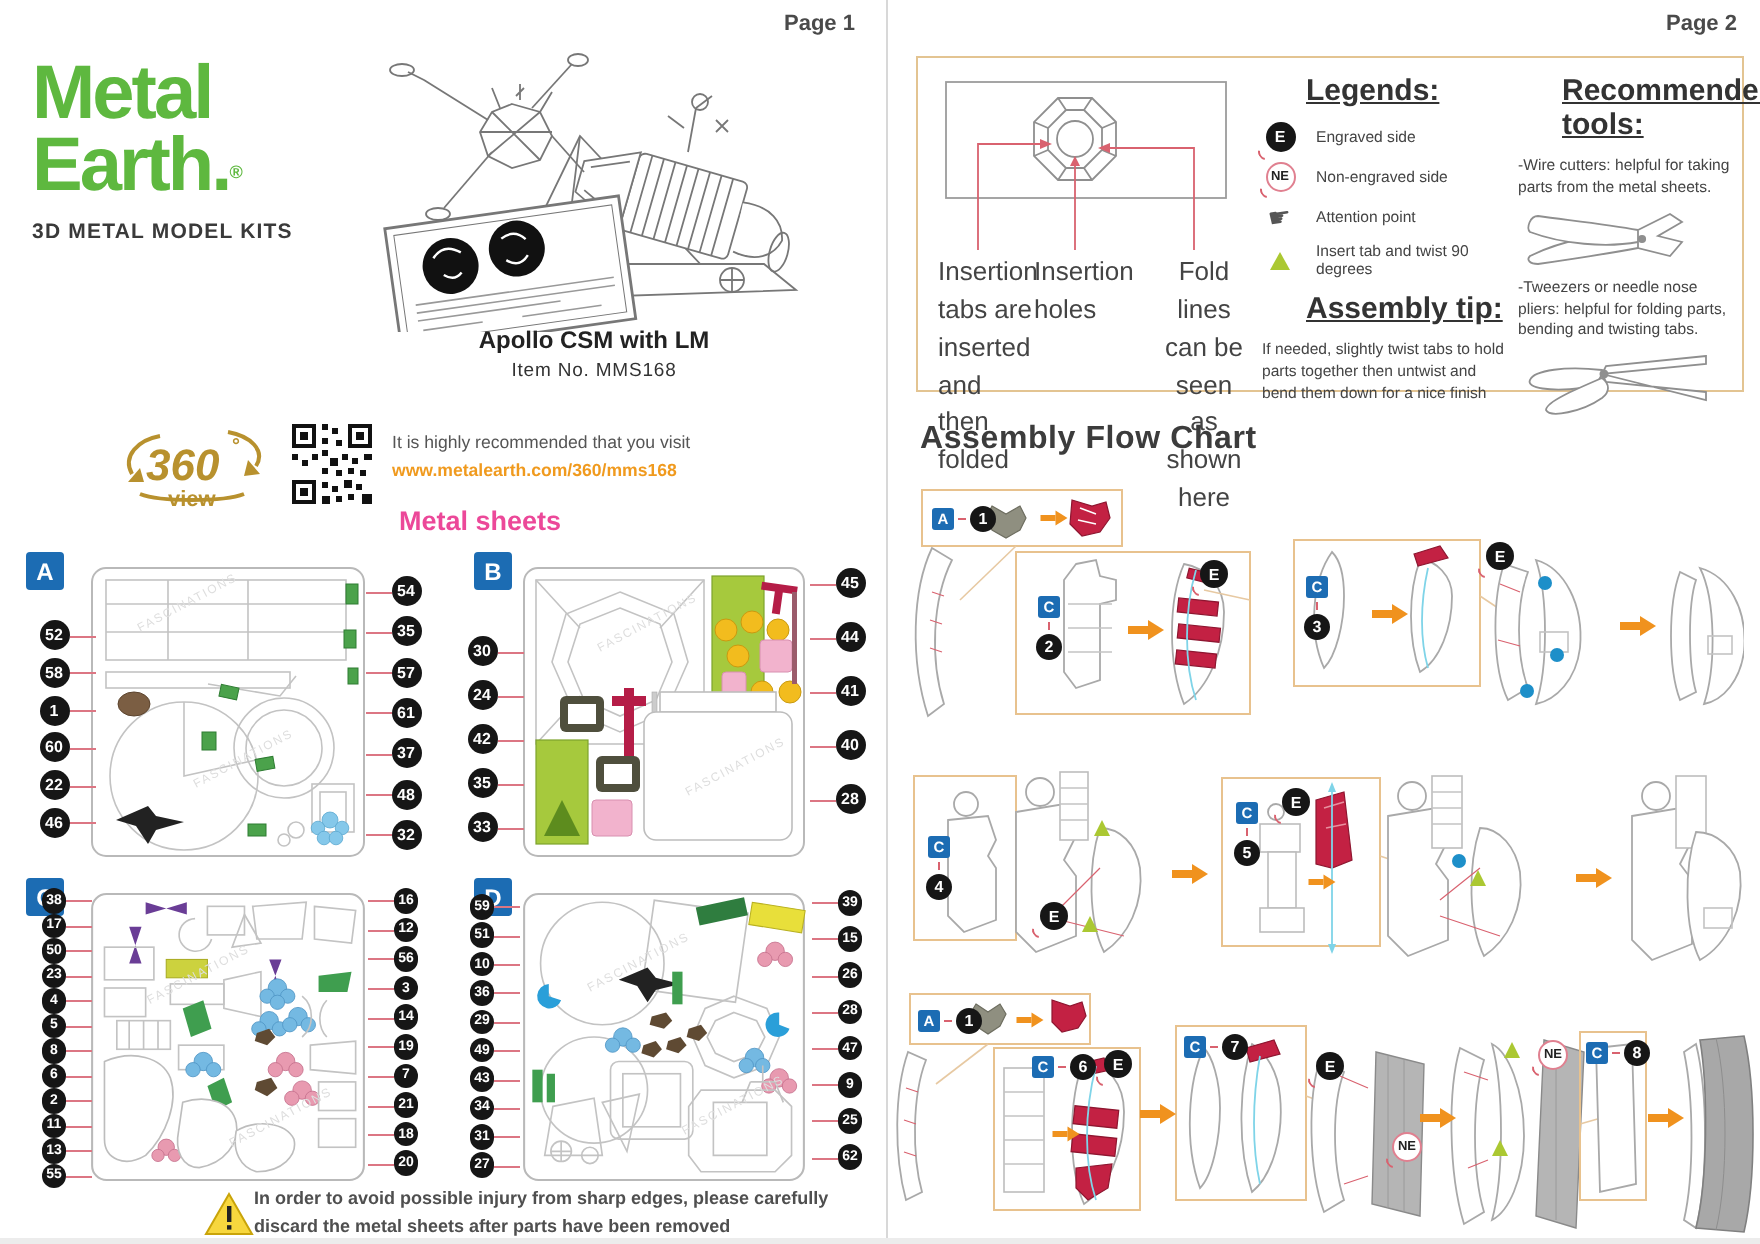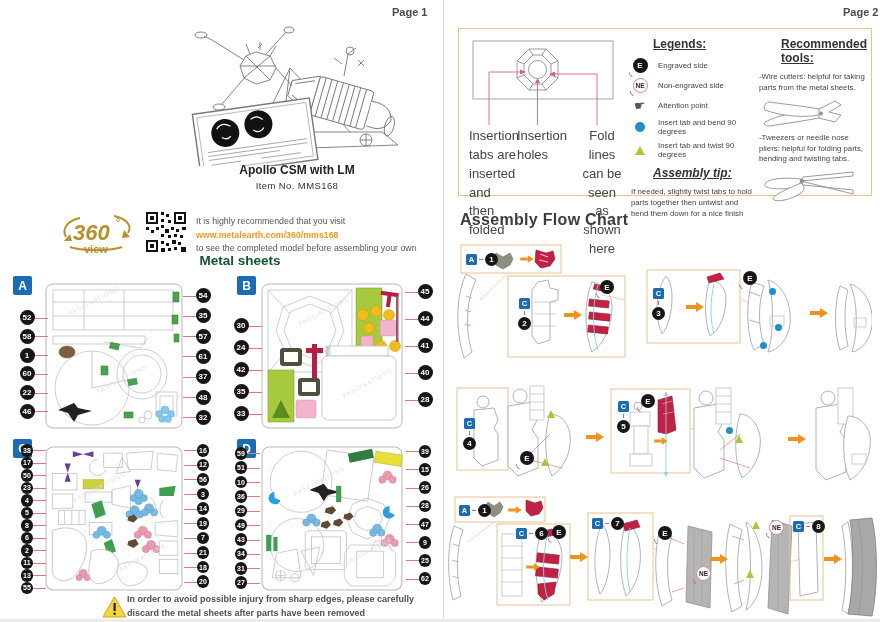--- a/index.html
+++ b/index.html
@@ -17,21 +17,21 @@
   .logo .reg{font-size:9px;vertical-align:6px;color:#5eb83f;letter-spacing:0;}
   .tagline{margin-top:9px;font-size:10.5px;font-weight:bold;color:#3a3a3a;letter-spacing:0.6px;}
   .model-art{position:absolute;left:138px;top:18px;width:302px;height:148px;}
   .caption{position:absolute;left:208px;top:163px;width:178px;text-align:center;}
   .cap-name{font-size:12px;font-weight:bold;color:#222;}
   .cap-item{font-size:9.5px;color:#333;margin-top:3px;letter-spacing:0.4px;}
   .v360{position:absolute;left:56px;top:210px;width:82px;height:46px;}
   .qr{position:absolute;left:144px;top:210px;width:44px;height:44px;}
   .note{position:absolute;left:196px;top:215px;font-size:8.8px;color:#555;line-height:1.55;}
   .note .url{color:#f09a1e;font-weight:bold;}
-  .sheets-title{position:absolute;left:150px;top:253px;width:180px;text-align:center;font-size:13.5px;font-weight:bold;color:#14532d;}
+  .sheets-title{position:absolute;left:150px;top:253px;width:180px;text-align:center;font-size:13.5px;font-weight:bold;color:#ec4899;}
   .panel{position:absolute;}
   .panel-label{position:absolute;width:19px;height:19px;background:#1c6cb3;color:#fff;font-weight:bold;font-size:12px;display:flex;align-items:center;justify-content:center;border-radius:2px;z-index:2;}
   .sheet{position:absolute;top:8px;bottom:5px;}
   .sheet svg{width:100%;height:100%;}
   .num-col{position:absolute;width:20px;display:flex;flex-direction:column;justify-content:space-between;align-items:center;z-index:2;}
   .num-col.left{left:7px;}
   .num-col.right{right:5px;}
   .num-badge{width:15px;height:15px;border-radius:50%;background:#161616;color:#fff;font-size:8px;font-weight:bold;display:flex;align-items:center;justify-content:center;position:relative;flex:0 0 auto;}
   .dense .num-badge{width:12.5px;height:12.5px;font-size:7px;}
   .num-col.left .num-badge::after{content:'';position:absolute;left:100%;top:50%;width:13px;height:1px;background:#dc7683;}
@@ -39,26 +39,26 @@
   .sheet-outline{fill:#fff;stroke:#b9b9b9;stroke-width:1;}
   .ol{fill:none;stroke:#c3c3c3;stroke-width:0.8;}
   .olw{fill:#fff;stroke:#bdbdbd;stroke-width:0.8;}
   .wm{fill:#dedede;font-size:6px;letter-spacing:1px;}
   .warning{position:absolute;left:102px;top:593px;display:flex;align-items:center;}
   .warn-text{font-size:9px;font-weight:bold;color:#4f4f4f;line-height:1.5;}
   
   .infobox{position:absolute;left:14px;top:28px;width:414px;height:168px;border:1px solid #e3c492;background:#fff;}
   .ins-diagram{position:absolute;left:4px;top:6px;width:162px;height:92px;}
   .ins-label{position:absolute;font-size:13px;color:#444;line-height:1.45;}
-  .sec-title{font-size:12px;font-weight:bold;color:#333;text-decoration:underline;margin-bottom:7px;padding-left:22px;}
+  .sec-title{font-size:15px;font-weight:bold;color:#333;text-decoration:underline;margin-bottom:7px;padding-left:22px;}
   .legends{position:absolute;left:172px;top:8px;width:126px;}
   .leg-item{display:flex;align-items:center;gap:9px;margin-bottom:5px;min-height:15px;}
   .leg-sym{width:18px;display:flex;justify-content:center;flex:0 0 auto;}
   .leg-text{font-size:7.8px;color:#444;}
-  .tip-title{margin-top:7px;font-style:italic;}
+  .tip-title{margin-top:7px;}
   .tip-text{font-size:7.8px;color:#444;line-height:1.4;}
   .tools{position:absolute;left:300px;top:8px;width:108px;}
   .tool-text{font-size:7.8px;color:#444;line-height:1.35;margin-bottom:3px;}
   .tool-art{display:block;margin:2px 0 5px 2px;}
   .flow-title{position:absolute;left:16px;top:211px;font-size:16px;font-weight:600;color:#3c3c3c;letter-spacing:0.3px;}
   .flow-row{position:absolute;}
   .flow-row > svg{position:absolute;inset:0;}
   .obox{fill:none;stroke:#e8c28e;stroke-width:1;}
   .pline{fill:#fff;stroke:#a9a9a9;stroke-width:0.9;}
   .pfill-red{fill:#c32143;stroke:#8e1630;stroke-width:0.6;}
@@ -90,20 +90,25 @@
 </style>
 </head>
 <body>
 
 <div id="canvas">
   <div class="vdivider"></div>
 
   <div id="p1" class="page">
     <div class="page-label" style="left:392px;top:6px;">Page 1</div>
 
+    <div class="logo">
+      <div class="logo-line">Metal</div>
+      <div class="logo-line"><span>Earth.</span><span class="reg">®</span></div>
+      <div class="tagline">3D METAL MODEL KITS</div>
+    </div>
 
     <svg class="model-art" viewBox="0 0 302 148">
       <g stroke="#777" fill="none" stroke-width="0.9">
 
         <path d="M152,50 L120,116 L214,116 Z"></path>
         <path d="M152,50 L144,116 M135,86 L182,86"></path>
         <path d="M98,114 L244,114 L260,127 L112,132 Z" fill="#fff"></path>
         <circle cx="228" cy="122" r="6"></circle>
           <path d="M222,122 h12 M228,116 v12"></path>
         <circle cx="124" cy="124" r="5"></circle>
@@ -200,21 +205,20 @@
         <rect x="17" y="38" width="4" height="4"></rect>
           <rect x="24" y="38" width="3" height="3"></rect>
           <rect x="30" y="37" width="3" height="3"></rect>
           <rect x="37" y="37" width="5" height="5"></rect>
       </g>
     </svg>
 
     <div class="note">
       <div>It is highly recommended that you visit</div>
       <div class="url">www.metalearth.com/360/mms168</div>
-      <div>to see the completed model before assembling your own</div>
     </div>
 
     <div class="sheets-title">Metal sheets</div>
 
     <div class="panel" style="left:10px;top:274px;width:208px;height:161px;">
       <div class="panel-label" style="left:3px;top:2px;">A</div>
       <div class="num-col left" style="top:36px;bottom:16px;">
           <span class="num-badge">52</span>
           <span class="num-badge">58</span>
           <span class="num-badge">1</span>
@@ -516,21 +520,21 @@
         <rect x="11.5" y="16.6" width="2.2" height="2.2" fill="#222"></rect>
       </svg>
       <div class="warn-text">
         <div>In order to avoid possible injury from sharp edges, please carefully</div>
         <div>discard the metal sheets after parts have been removed</div>
       </div>
     </div>
   </div>
 
   <div id="p2" class="page">
-    <div class="page-label" style="left:399px;top:6px;">Page 2</div>
+    <div class="page-label" style="left:389px;top:6px;">Page 2</div>
 
     <div class="infobox">
       <svg class="ins-diagram" viewBox="0 0 162 92">
         <rect x="10" y="6" width="140" height="58" fill="none" stroke="#9c9c9c" stroke-width="0.9"></rect>
         <g fill="#fff" stroke="#8f8f8f" stroke-width="0.9">
           <polygon points="95,26 83,14 66,14 54,26 54,43 66,55 83,55 95,43"></polygon>
           <polygon points="88,29 79,20 70,20 61,29 61,40 70,49 79,49 88,40"></polygon>
           <circle cx="74.5" cy="34.5" r="9"></circle>
           <path d="M83,14 L79,20 M66,14 L70,20 M54,26 L61,29 M54,43 L61,40 M66,55 L70,49 M83,55 L79,49 M95,26 L88,29 M95,43 L88,40" fill="none"></path>
         </g>
@@ -561,26 +565,20 @@
           <span class="leg-sym">
               <span class="badge-ne inline">NE</span>
             </span>
           <span class="leg-text">Non-engraved side</span>
         </div>
         <div class="leg-item">
           <span class="leg-sym">
               <span class="hand-glyph">☛</span>
             </span>
           <span class="leg-text">Attention point</span>
-        </div>
-        <div class="leg-item">
-          <span class="leg-sym">
-              <span class="dot-blue inline"></span>
-            </span>
-          <span class="leg-text">Insert tab and bend 90 degrees</span>
         </div>
         <div class="leg-item">
           <span class="leg-sym">
               <span class="tri-green inline"></span>
             </span>
           <span class="leg-text">Insert tab and twist 90 degrees</span>
         </div>
         <div class="sec-title tip-title">Assembly tip:</div>
         <div class="tip-text">If needed, slightly twist tabs to hold parts together then untwist and bend them down for a nice finish</div>
       </div>

